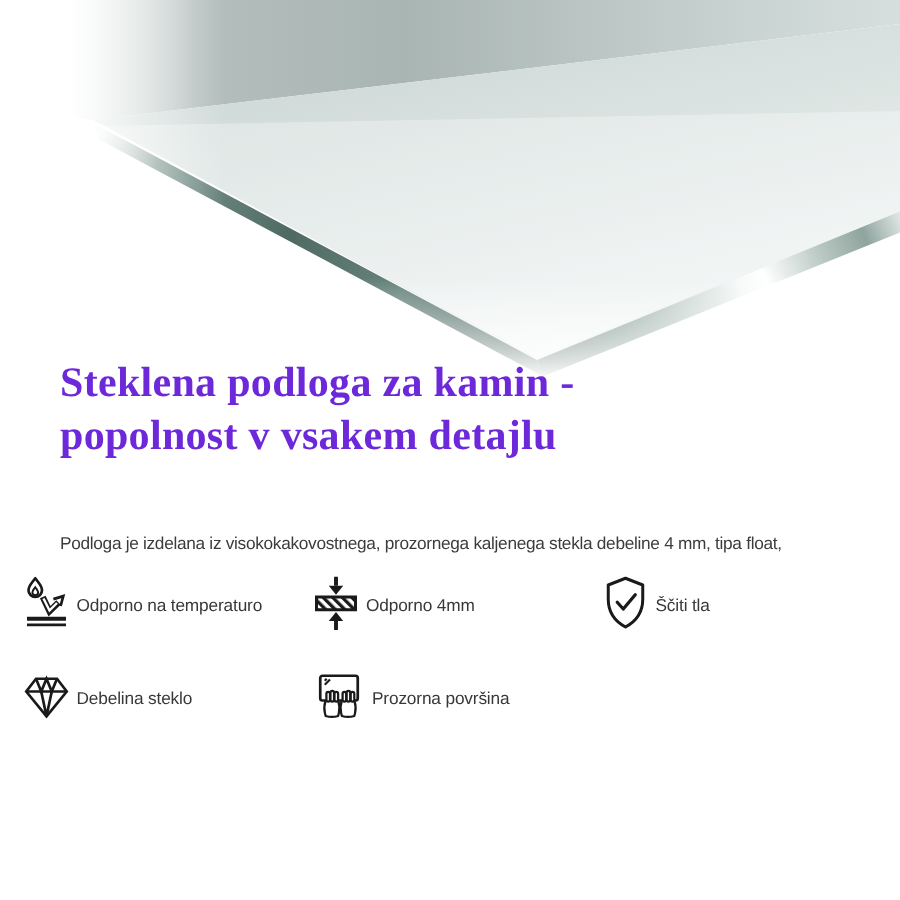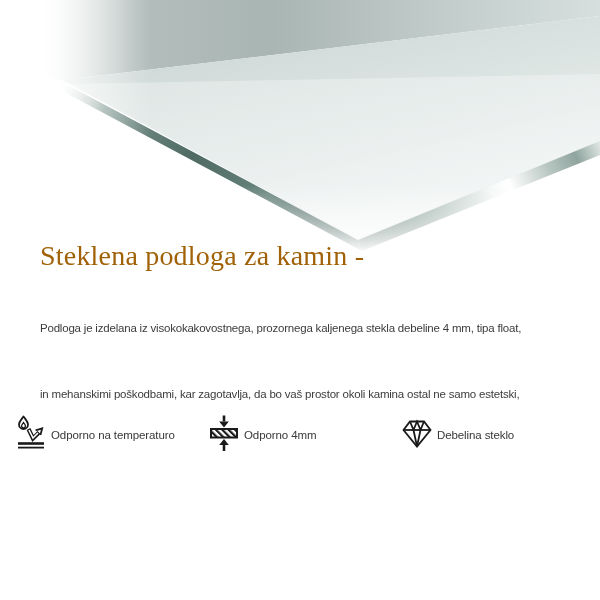--- a/index.html
+++ b/index.html
@@ -6,22 +6,22 @@
   body{
     width:600px;height:600px;background:#ffffff;
     font-family:"Liberation Sans", sans-serif;
     position:relative;overflow:hidden;
     -webkit-font-smoothing:antialiased;
   }
   .hero{position:absolute;top:0;left:0;width:600px;height:260px;}
   .content{position:relative;padding:238px 0 0 40px;}
   .page-title{
     font-family:"Liberation Serif", serif;
-    font-weight:400;font-size:28px;line-height:35px;
-    color:#a16207;margin:0;letter-spacing:0.2px;
+    font-weight:700;font-size:28px;line-height:35px;
+    color:#6d28d9;margin:0;letter-spacing:0.2px;
   }
   .page-title span{display:block;}
   .desc{
     margin:9px 0 0 0;font-size:11.5px;line-height:22px;
     letter-spacing:-0.2px;color:#3c3c3c;
   }
   .desc span{display:block;white-space:nowrap;margin-top:44px;}
   .features{
     margin:6px 0 0 -29px;width:579px;
     display:grid;grid-template-columns:repeat(3,193px);row-gap:18px;
@@ -90,25 +90,25 @@
     <polygon points="358,240 600,141 600,155 362,251" fill="url(#rightEdgeGrad)"></polygon>
 
     <rect x="0" y="150" width="600" height="110" fill="url(#bottomFade)"></rect>
     <rect x="0" y="0" width="150" height="260" fill="url(#leftFade)"></rect>
   </svg>
 </div>
 
 <div class="content">
   <h1 class="page-title">
     <span>Steklena podloga za kamin -</span>
+    <span>popolnost v vsakem detajlu</span>
   </h1>
 
   <p class="desc">
     <span>Podloga je izdelana iz visokokakovostnega, prozornega kaljenega stekla debeline 4 mm, tipa float,</span>
-    <span>in mehanskimi poškodbami, kar zagotavlja, da bo vaš prostor okoli kamina ostal ne samo estetski,</span>
   </p>
 
   <div class="features">
 
     <div class="feature">
       <div class="icon-box">
         <svg width="40" height="40" viewBox="0 0 40 40">
           <g fill="none" stroke="#1a1a1a">
             <line x1="7" y1="30.5" x2="33" y2="30.5" stroke-width="2.6"></line>
             <line x1="7" y1="34.6" x2="33" y2="34.6" stroke-width="1.8"></line>
@@ -134,31 +134,64 @@
           <rect x="7" y="16" width="26" height="8.5" fill="url(#hatch)" stroke="#1a1a1a" stroke-width="2"></rect>
           <line x1="20" y1="2.5" x2="20" y2="8.5" stroke="#1a1a1a" stroke-width="2.6"></line>
           <polygon points="15.2,8.5 24.8,8.5 20,14.5" fill="#1a1a1a"></polygon>
           <line x1="20" y1="38" x2="20" y2="32" stroke="#1a1a1a" stroke-width="2.6"></line>
           <polygon points="15.2,32 24.8,32 20,26" fill="#1a1a1a"></polygon>
         </svg>
       </div>
       <span class="feature-label">Odporno 4mm</span>
     </div>
 
+    <div class="feature">
+      <div class="icon-box">
+        <svg width="40" height="40" viewBox="0 0 40 40">
+          <g fill="none" stroke="#1a1a1a">
+            <path d="M20,3.5 L31.5,8 V17.5 C31.5,26.5 26.5,32.5 20,36 C13.5,32.5 8.5,26.5 8.5,17.5 V8 Z" stroke-width="2" stroke-linejoin="round"></path>
+            <path d="M14.5,19.5 L18.5,24 L26.5,14.5" stroke-width="2.2" stroke-linecap="round" stroke-linejoin="round"></path>
+          </g>
+        </svg>
+      </div>
+      <span class="feature-label">Ščiti tla</span>
+    </div>
 
     <div class="feature">
       <div class="icon-box">
         <svg width="40" height="40" viewBox="0 0 40 40">
           <g fill="none" stroke="#1a1a1a" stroke-width="1.8" stroke-linejoin="miter">
             <path d="M13,8.5 H27 L33.5,17 L20,33.5 L6.5,17 Z"></path>
             <path d="M6.5,17 H33.5"></path>
             <path d="M13,8.5 L16.5,17 L20,8.5 L23.5,17 L27,8.5"></path>
             <path d="M16.5,17 L20,33.5 L23.5,17"></path>
           </g>
         </svg>
       </div>
       <span class="feature-label">Debelina steklo</span>
     </div>
 
 
+    <div class="feature">
+      <div class="icon-box">
+        <svg width="44" height="40" viewBox="0 0 44 40">
+          <rect x="9.5" y="6.5" width="25" height="16.5" rx="1.5" fill="#ffffff" stroke="#1a1a1a" stroke-width="1.8"></rect>
+          <path d="M12.5,12.5 L16,9" stroke="#1a1a1a" stroke-width="1.4"></path>
+          <path d="M12.5,9.8 L13.8,8.5" stroke="#1a1a1a" stroke-width="1.4"></path>
+          <g fill="#ffffff" stroke="#1a1a1a" stroke-width="1.5" stroke-linejoin="round">
+            <path d="M13,23.3 c-0.9,2.8 -1.1,5.3 -0.4,8 l0.5,2 c2.7,0.9 5.6,0.9 8.3,0 l0.5,-2 c0.7,-2.7 0.5,-5.2 -0.4,-8 z"></path>
+            <rect x="13.6" y="17.3" width="2.4" height="6.4" rx="1.2"></rect>
+            <rect x="16.3" y="16.6" width="2.4" height="7.1" rx="1.2"></rect>
+            <rect x="19" y="17.3" width="2.4" height="6.4" rx="1.2"></rect>
+          </g>
+          <g fill="#ffffff" stroke="#1a1a1a" stroke-width="1.5" stroke-linejoin="round" transform="translate(10.8,0)">
+            <path d="M13,23.3 c-0.9,2.8 -1.1,5.3 -0.4,8 l0.5,2 c2.7,0.9 5.6,0.9 8.3,0 l0.5,-2 c0.7,-2.7 0.5,-5.2 -0.4,-8 z"></path>
+            <rect x="13.6" y="17.3" width="2.4" height="6.4" rx="1.2"></rect>
+            <rect x="16.3" y="16.6" width="2.4" height="7.1" rx="1.2"></rect>
+            <rect x="19" y="17.3" width="2.4" height="6.4" rx="1.2"></rect>
+          </g>
+        </svg>
+      </div>
+      <span class="feature-label">Prozorna površina</span>
+    </div>
 
   </div>
 </div>
 
 </body></html>

